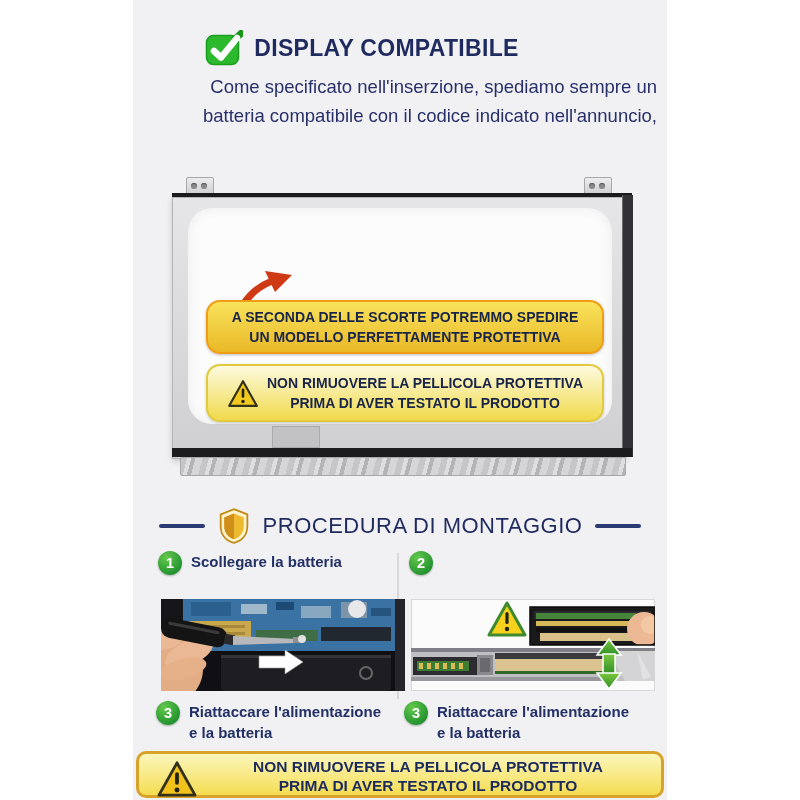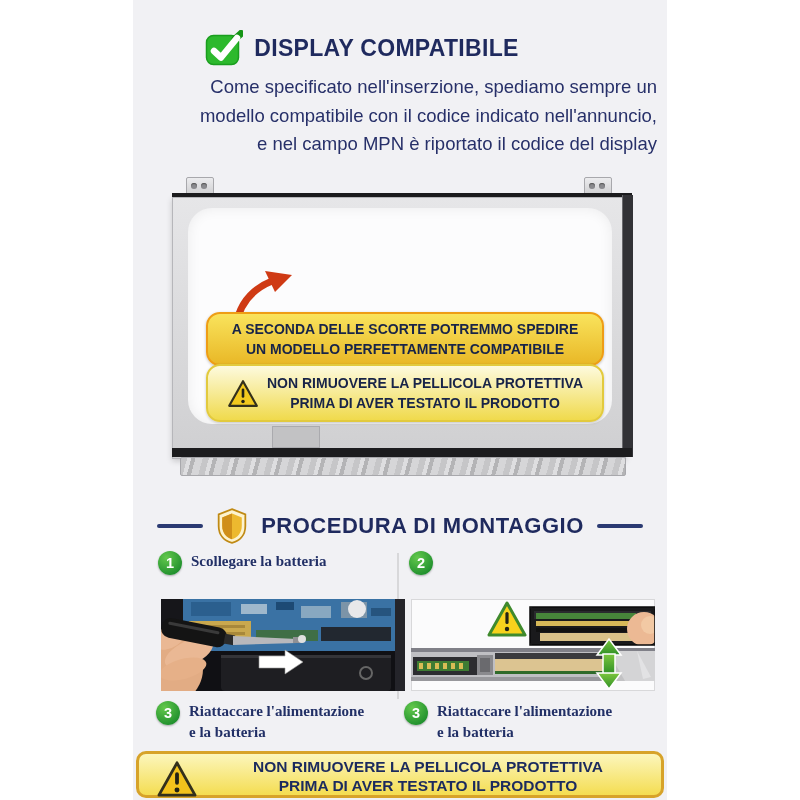--- a/index.html
+++ b/index.html
@@ -37,44 +37,44 @@
                     background:#323236;border-left:1px solid #6a6a6e;}
   .panel-inner{position:absolute;left:16px;top:28px;width:424px;height:216px;border-radius:24px;
                background:#fcfcfd;box-shadow:inset 0 0 14px rgba(0,0,0,.07);}
   .panel-tab{position:absolute;left:100px;top:246px;width:46px;height:20px;background:#c2c2c4;
              border:1px solid #aaaaae;}
   .panel-botbar{position:absolute;left:0;top:268px;width:460px;height:9px;background:#1c1c1e;}
   .panel-foil{position:absolute;left:8px;top:277px;width:444px;height:17px;border-radius:2px;
               background:repeating-linear-gradient(105deg,#c6c6c8 0 6px,#dedee0 6px 10px,#b4b4b6 10px 14px,#d6d6d8 14px 21px);
               border:1px solid #a8a8ac;}
 
-  .sticker1{position:absolute;left:34px;top:132px;width:398px;height:54px;border-radius:14px;
+  .sticker1{position:absolute;left:34px;top:120px;width:398px;height:54px;border-radius:14px;
             background:linear-gradient(180deg,#f9e35c,#e9b827);border:2.5px solid #ee9d15;
             box-shadow:0 1px 3px rgba(0,0,0,.25);box-sizing:border-box;
             display:flex;flex-direction:column;justify-content:center;text-align:center;}
   .sticker1 div{font-size:14px;font-weight:bold;color:#182448;line-height:20px;white-space:nowrap;}
   .sticker2{position:absolute;left:34px;top:184px;width:398px;height:58px;border-radius:14px;
             background:linear-gradient(180deg,#fdfade,#f0da4c);border:2.5px solid #e2ca3e;
             box-shadow:0 1px 3px rgba(0,0,0,.2);box-sizing:border-box;
             display:flex;align-items:center;justify-content:center;gap:8px;}
   .sticker2 .txt div{font-size:14px;font-weight:bold;color:#182448;line-height:20px;white-space:nowrap;text-align:center;}
 
   
   .proc-hdr{position:absolute;left:133px;top:504px;width:534px;height:44px;
             display:flex;align-items:center;justify-content:center;gap:13px;}
   .proc-line{width:46px;height:3.5px;background:#2b3a72;border-radius:2px;}
-  .proc-title{font-size:22px;font-weight:bold;color:#1f2a5e;letter-spacing:.5px;white-space:nowrap;}
+  .proc-title{font-size:22px;font-weight:normal;color:#1f2a5e;letter-spacing:.5px;white-space:nowrap;}
 
   
   .step{position:absolute;display:flex;gap:9px;align-items:flex-start;}
   .badge{width:24px;height:24px;border-radius:50%;flex:0 0 24px;
          background:radial-gradient(circle at 35% 28%,#63c84c,#1f8f2d 78%);
          color:#fff;font-size:14.5px;font-weight:bold;text-align:center;line-height:24px;
          box-shadow:0 1px 2px rgba(0,0,0,.3);}
-  .step .lines div{font-size:15px;font-weight:bold;color:#223066;line-height:21px;white-space:nowrap;font-family:Liberation Serif, serif;}
+  .step .lines div{font-size:15px;font-weight:bold;color:#223066;line-height:21px;white-space:nowrap;}
   .vdivider{position:absolute;left:397px;top:553px;width:2px;height:146px;background:#d8d8da;}
   .photo{position:absolute;top:599px;width:244px;height:92px;}
 
   
   .banner{position:absolute;left:136px;top:751px;width:528px;height:47px;border-radius:10px;
           background:linear-gradient(180deg,#fcf6bc,#f4dd52);border:3px solid #d7a32a;
           box-sizing:border-box;}
   .banner .txt{position:absolute;left:60px;right:4px;top:3px;text-align:center;}
   .banner .txt div{font-size:15.5px;font-weight:bold;color:#1b2a5e;line-height:19px;white-space:nowrap;}
   .banner-tri{position:absolute;left:16px;top:6px;}
@@ -91,22 +91,21 @@
         <rect x="1.5" y="5.5" width="32" height="29" rx="7" fill="#2db92d" stroke="#1a9e1e" stroke-width="1.5"></rect>
         <path d="M30 9 L36 3.5" stroke="#159415" stroke-width="7" stroke-linecap="round"></path>
         <path d="M9 21 L16 27.5 L32 8" fill="none" stroke="#ffffff" stroke-width="6.5" stroke-linecap="round" stroke-linejoin="round"></path>
       </svg>
     </span>
     <span class="hdr-title">DISPLAY COMPATIBILE</span>
   </div>
 
   <div class="intro">
     <div>Come specificato nell'inserzione, spediamo sempre un</div>
-    <div>modello compatibile con il codice indicato nell'annuncio,</div>
-    <div>e nel campo MPN è riportato il codice del display</div>
+    <div>batteria compatibile con il codice indicato nell'annuncio,</div>
   </div>
 
   <div class="panel">
     <div class="bracket" style="left:14px;">
       <span class="hole" style="left:4px;"></span>
         <span class="hole" style="left:14px;"></span>
     </div>
     <div class="bracket" style="left:412px;">
       <span class="hole" style="left:4px;"></span>
         <span class="hole" style="left:14px;"></span>
@@ -121,21 +120,21 @@
 
     <span class="abs" style="left:56px;top:88px;width:66px;height:60px;">
       <svg width="66" height="60" viewBox="0 0 66 60">
         <path d="M8 58 C11 38 22 22 44 13" fill="none" stroke="#cf3a14" stroke-width="7"></path>
         <polygon points="37,3 64,7 47,24" fill="#cf3a14"></polygon>
       </svg>
     </span>
 
     <div class="sticker1">
       <div>A SECONDA DELLE SCORTE POTREMMO SPEDIRE</div>
-      <div>UN MODELLO PERFETTAMENTE COMPATIBILE</div>
+      <div>UN MODELLO PERFETTAMENTE PROTETTIVA</div>
     </div>
 
     <div class="sticker2">
       <span style="flex:0 0 32px;width:32px;height:29px;">
         <svg width="32" height="29" viewBox="0 0 44 40">
           <path d="M22 3 L41 37 H3 Z" fill="#f2c91e" stroke="#33301c" stroke-width="3" stroke-linejoin="round"></path>
           <rect x="20.2" y="13" width="3.6" height="13" rx="1.8" fill="#222216"></rect>
           <circle cx="22" cy="31" r="2.4" fill="#222216"></circle>
         </svg>
       </span>

